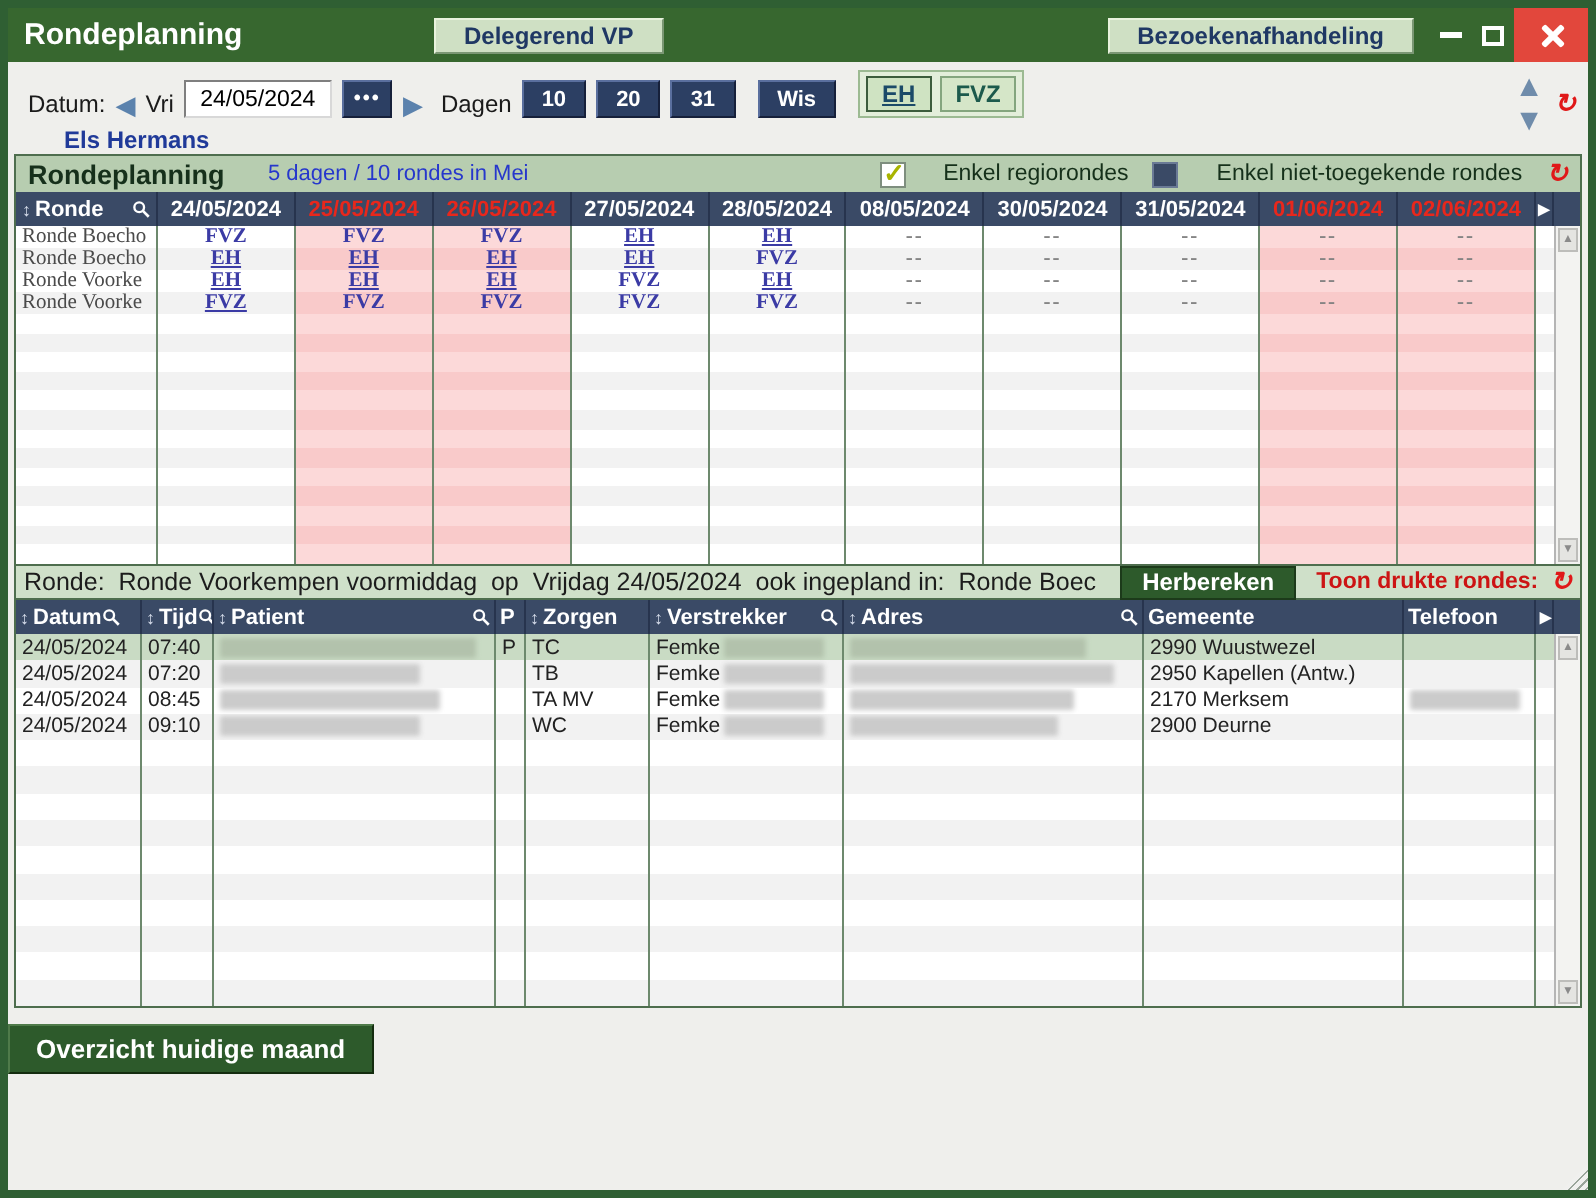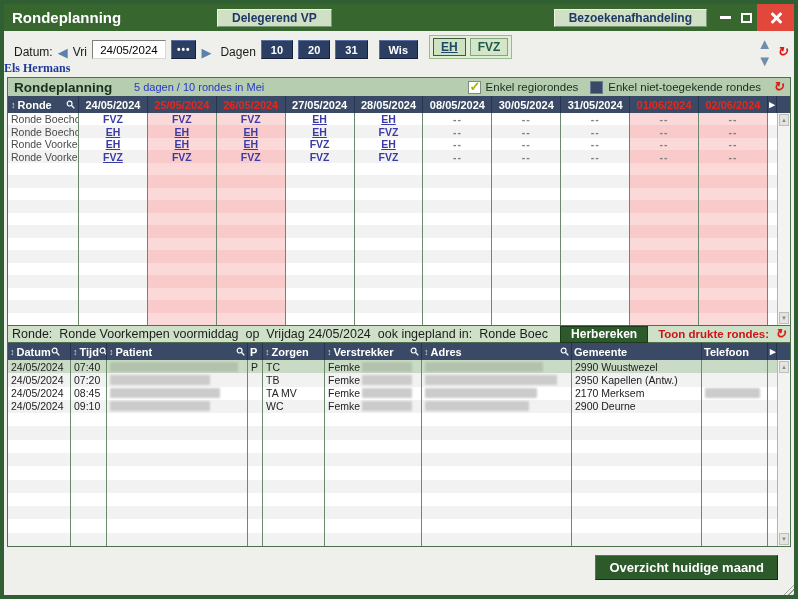--- a/index.html
+++ b/index.html
@@ -38,43 +38,43 @@
                padding:0 7px; font-family:inherit; }
   .green-btn.sel { color:#1b4a68; text-decoration:underline; border:1px solid #3c5c3c; background:#cfe3c2; }
   .green-btn.nrm { color:#1c5a4c; }
 
   .nav-updown { position:absolute; right:22px; top:34px; display:flex; flex-direction:column; gap:5px;
                 color:#6f8cab; font-size:15px; line-height:12px; text-align:center; }
   .refresh { color:#e01818; font-weight:bold; font-size:13px; line-height:12px; font-style:italic; }
   .refresh-top { position:absolute; right:6px; top:42px; }
 
   
-  .user-row { height:18px; padding-left:0; display:flex; align-items:center;font-family:Liberation Serif, serif; }
+  .user-row { height:18px; padding-left:28px; display:flex; align-items:flex-end; }
   .user-link { color:#203a99; font-weight:bold; font-size:12px; text-decoration:none; }
 
   
   .panel1 { margin:0 3px; border:1px solid #4e6e4e; background:#fff; }
   .p1-header { height:18px; background:#b7cdb0; display:flex; align-items:center; padding:0 6px; }
   .p1-title { font-size:13.5px; font-weight:bold; color:#16301b; width:120px; }
   .p1-sub { font-size:11px; color:#2637cc;text-align:right; }
   .p1-spacer { flex:1; }
-  .cb-group { display:flex; align-items:center; gap:5px; margin-right:12px; }
+  .cb-group { display:flex; align-items:center; gap:19px; margin-right:12px; }
   .cb { width:13px; height:13px; border:1px solid #7e8e7e; background:#fff; position:relative; }
   .cb.checked::after { content:"✓"; position:absolute; left:1px; top:-3px; color:#a9b400; font-size:13px; font-weight:bold; }
   .cb.dark { background:#3a4a66; border-color:#6a7a96; }
   .cb-lbl { font-size:11.5px; color:#15301a; }
 
   
   .t1-head { display:grid; grid-template-columns:71px repeat(10,68.9px) 9px; height:17px; background:#3a4a66; }
   .t1hc { color:#fff; font-size:11px; font-weight:bold; display:flex; align-items:center; justify-content:center;
           border-right:1px solid #27344e; white-space:nowrap; overflow:hidden; }
   .t1hc.wk { color:#e8271c; }
   .t1hc.ronde { justify-content:flex-start; padding:0 3px; }
   .sort-ico { font-size:9px; color:#d5dcea; margin-right:2px; }
-  .t1-bodywrap { position:relative; height:212px; }
+  .t1-bodywrap { position:relative; height:169px;font-family:Liberation Serif, serif; }
   .t1-body { position:absolute; inset:0 13px 0 0; display:flex; flex-direction:column; overflow:hidden; }
   .t1row { flex:1 1 13px; display:grid; grid-template-columns:71px repeat(10,68.9px) 9px; background:#fff; }
   .t1row.alt { background:#f2f2f2; }
   .t1c { border-right:1px solid #6d896d; font-size:10.5px; display:flex; align-items:center; justify-content:center;
          overflow:hidden; white-space:nowrap; }
   .t1c.pad { border-right:none; }
   .t1c.ronde { color:#4a4a4a; justify-content:flex-start; padding-left:3px; }
   .t1row .t1c.wk { background:#fcd9d9; }
   .t1row.alt .t1c.wk { background:#f9caca; }
   .lnk { color:#3b3ba5; font-weight:bold; }
@@ -109,21 +109,21 @@
          padding:0 3px; white-space:nowrap; overflow:hidden; }
   .t2c.pad { border-right:none; }
   .rd { height:10px; background:#cbcbcb; filter:blur(1.3px); border-radius:1px; }
   .t2row.selected .rd { background:#b2c2ac; }
   .rr0 .rd-pat{width:128px} .rr1 .rd-pat{width:100px} .rr2 .rd-pat{width:110px} .rr3 .rd-pat{width:100px}
   .rd-ver{width:50px; margin-left:2px;}
   .rr0 .rd-adr{width:118px} .rr1 .rd-adr{width:132px} .rr2 .rd-adr{width:112px} .rr3 .rd-adr{width:104px}
   .rd-tel{width:55px}
 
   
-  .footer { height:40px; display:flex; justify-content:flex-end; align-items:center; padding-right:16px; }
+  .footer { height:40px; display:flex; align-items:center; padding-right:16px; }
   .footer-btn { background:#2d5a2b; color:#fff; font-weight:bold; font-size:13px; height:25px; padding:0 13px;
                 border:1px solid; border-color:#4f7b4a #142c0f #142c0f #4f7b4a; font-family:inherit; }
   .grip { position:absolute; right:0; bottom:0; width:13px; height:13px;
           background:repeating-linear-gradient(135deg,#f0f0ee 0 2px,#9aa59a 2px 3px);
           clip-path:polygon(100% 0,100% 100%,0 100%); }
 </style>
 </head>
 <body>
 
 <div class="window">

